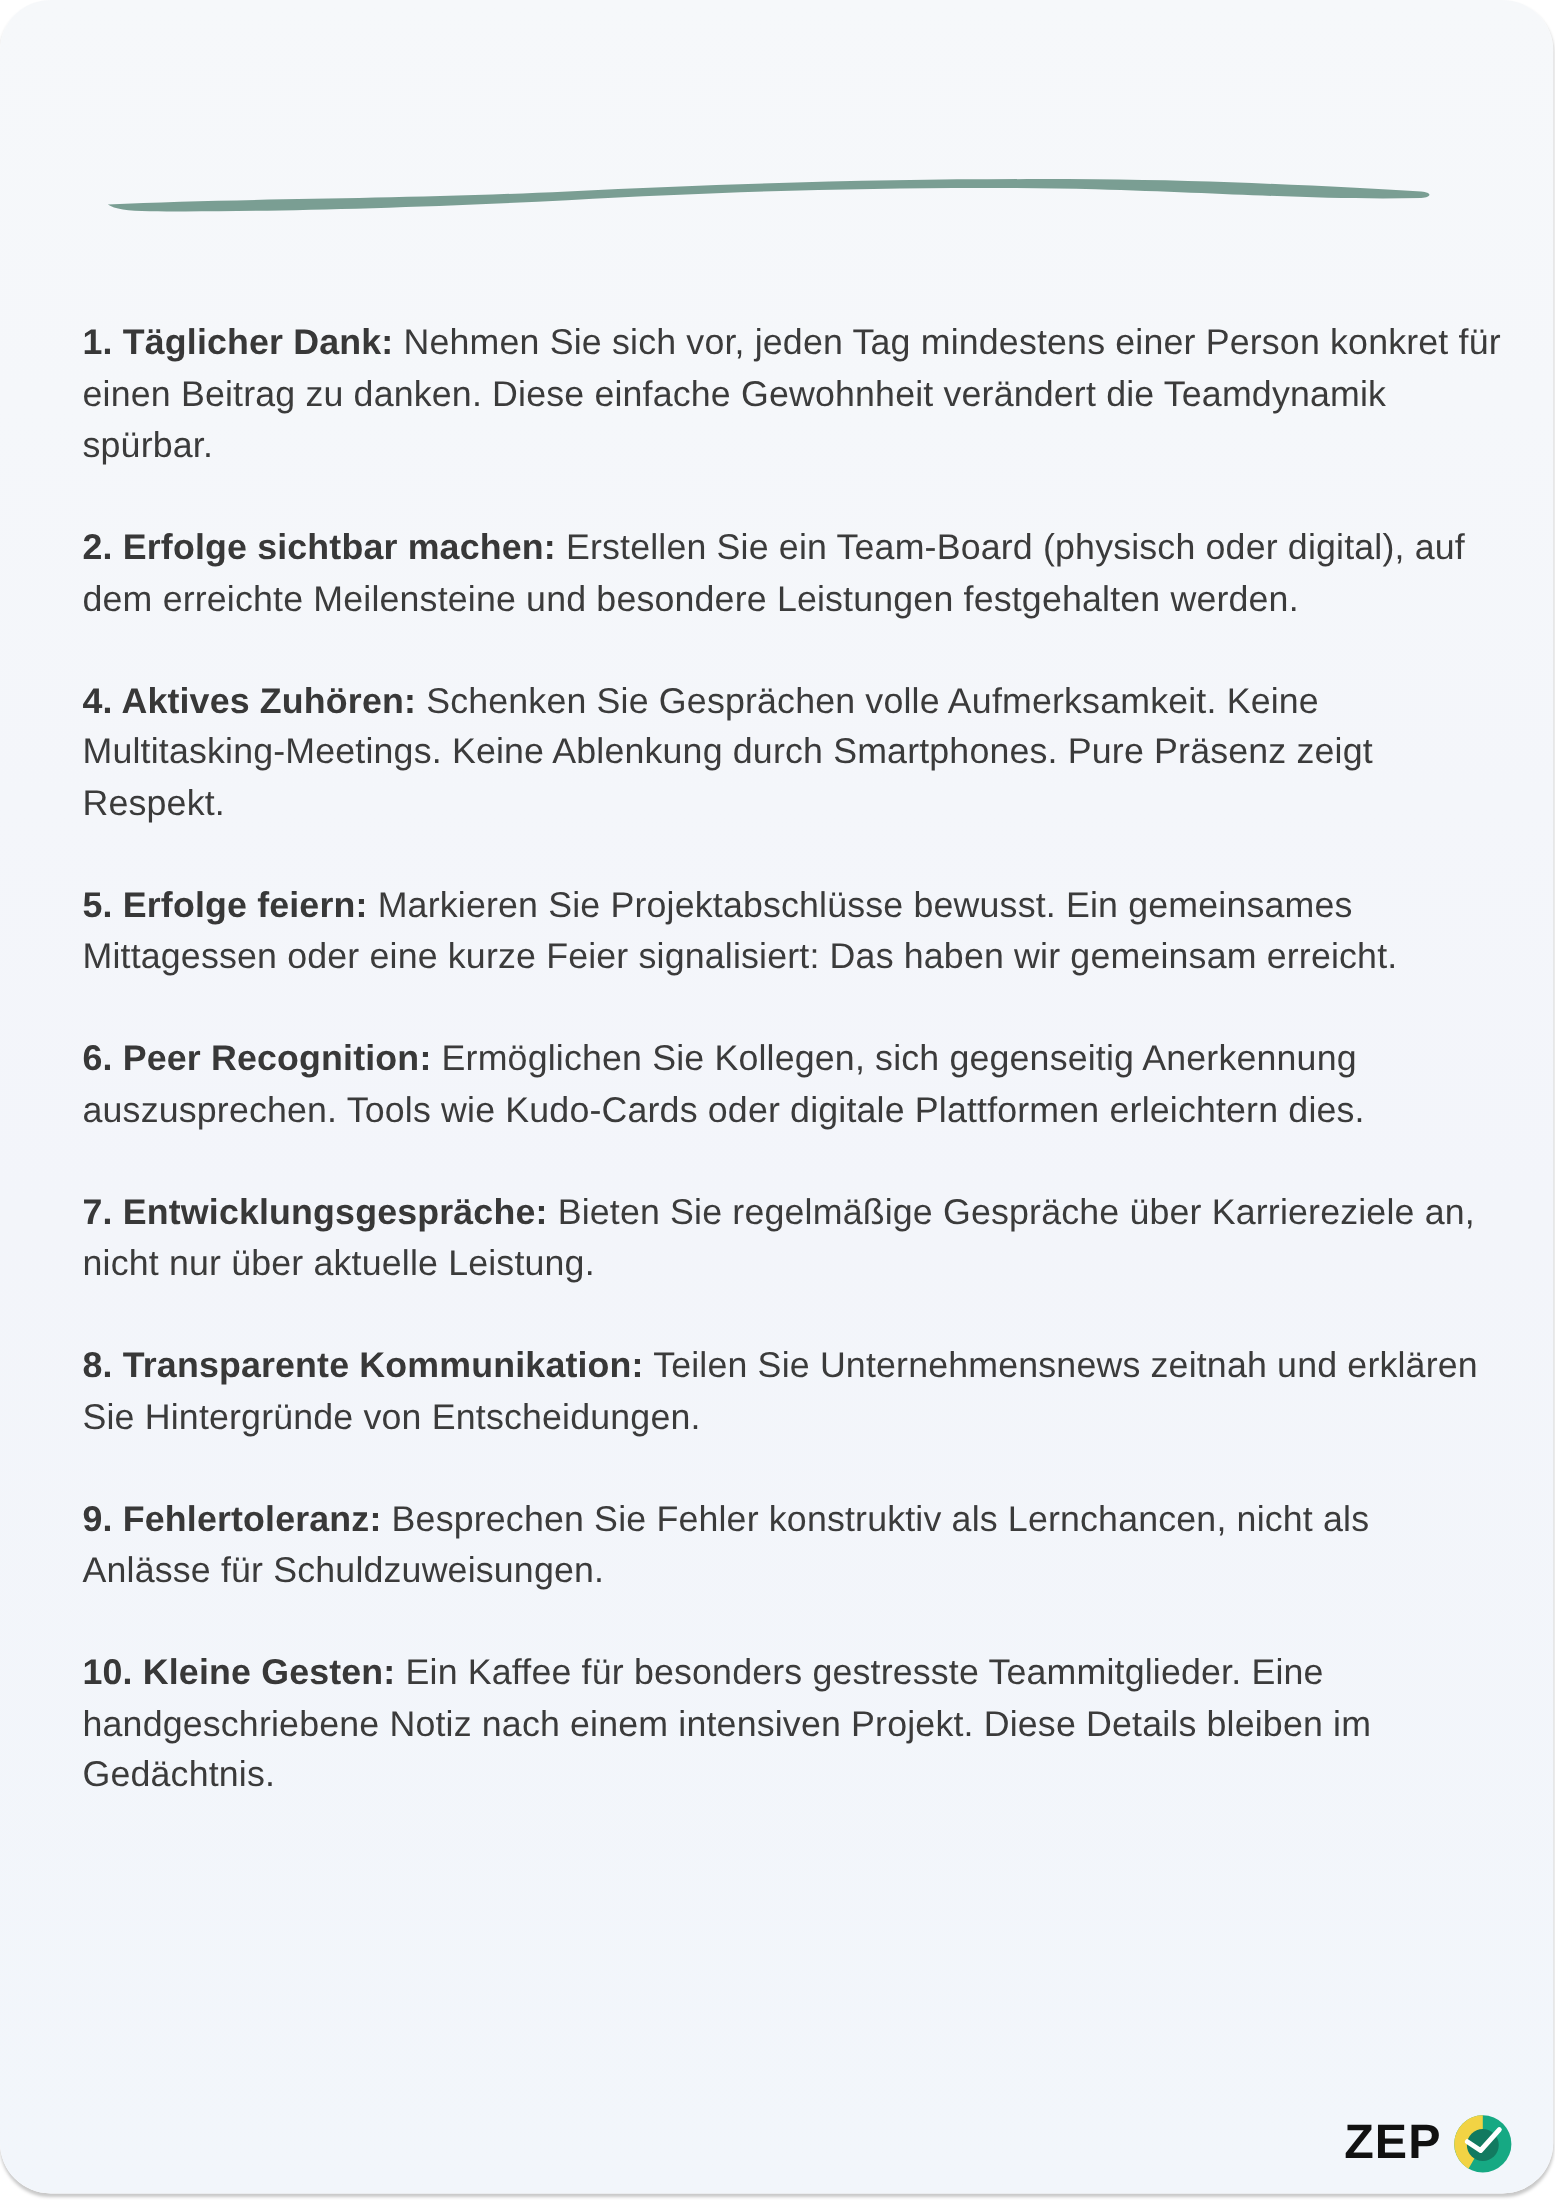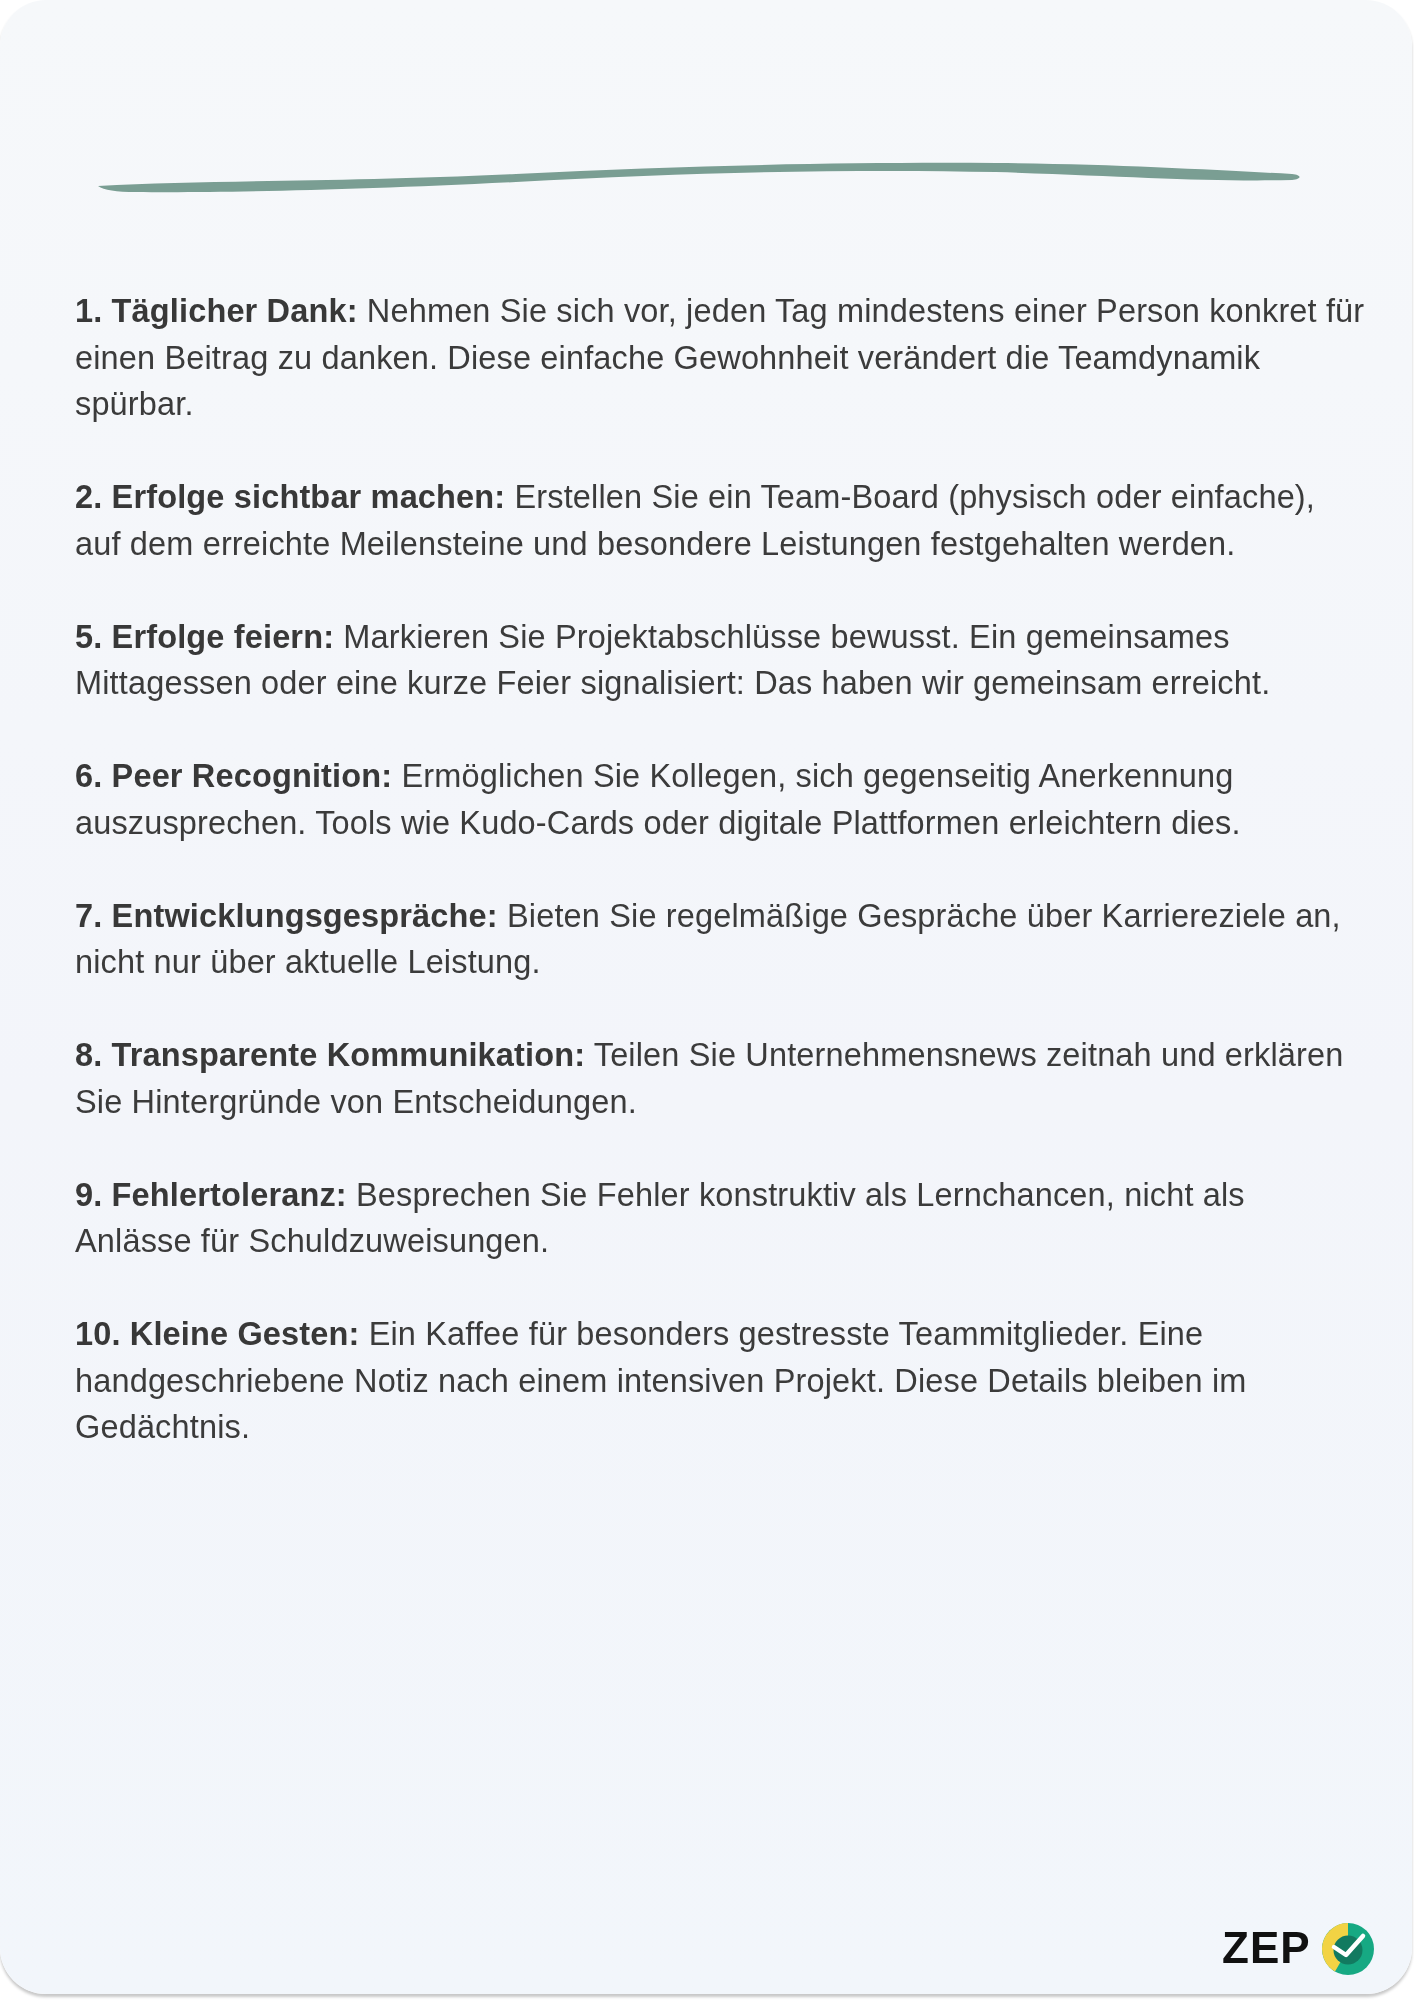--- a/index.html
+++ b/index.html
@@ -95,21 +95,25 @@
     <path d="M2 26 C 120 20, 250 22, 420 14 C 600 5, 760 2, 900 3 C 1020 4, 1120 10, 1196 14 C 1206 15, 1206 19, 1196 20 C 1110 22, 1030 16, 900 12 C 760 9, 600 12, 420 22 C 260 30, 120 33, 40 32 C 20 32, 8 30, 2 26 Z" fill="#7a9e93"></path>
   </svg>
 
   <ul class="items">
     <li class="item">
       <span class="lead">1. Täglicher Dank:</span>
       <span>Nehmen Sie sich vor, jeden Tag mindestens einer Person konkret für einen Beitrag zu danken. Diese einfache Gewohnheit verändert die Teamdynamik spürbar.</span>
     </li>
     <li class="item">
       <span class="lead">2. Erfolge sichtbar machen:</span>
-      <span>Erstellen Sie ein Team-Board (physisch oder einfache), auf dem erreichte Meilensteine und besondere Leistungen festgehalten werden.</span>
+      <span>Erstellen Sie ein Team-Board (physisch oder digital), auf dem erreichte Meilensteine und besondere Leistungen festgehalten werden.</span>
+    </li>
+    <li class="item">
+      <span class="lead">4. Aktives Zuhören:</span>
+      <span>Schenken Sie Gesprächen volle Aufmerksamkeit. Keine Multitasking-Meetings. Keine Ablenkung durch Smartphones. Pure Präsenz zeigt Respekt.</span>
     </li>
     <li class="item">
       <span class="lead">5. Erfolge feiern:</span>
       <span>Markieren Sie Projektabschlüsse bewusst. Ein gemeinsames Mittagessen oder eine kurze Feier signalisiert: Das haben wir gemeinsam erreicht.</span>
     </li>
     <li class="item">
       <span class="lead">6. Peer Recognition:</span>
       <span>Ermöglichen Sie Kollegen, sich gegenseitig Anerkennung auszusprechen. Tools wie Kudo-Cards oder digitale Plattformen erleichtern dies.</span>
     </li>
     <li class="item">

